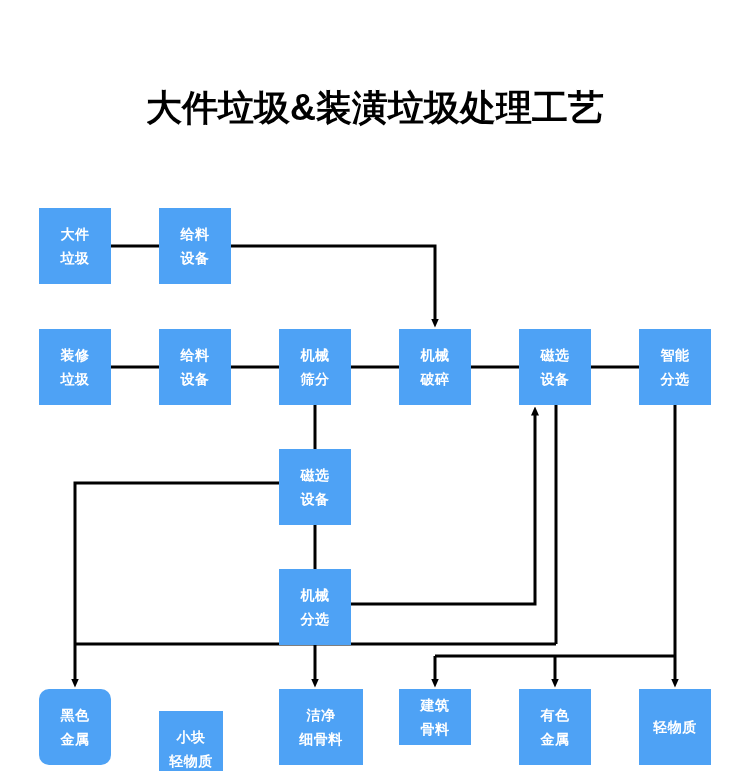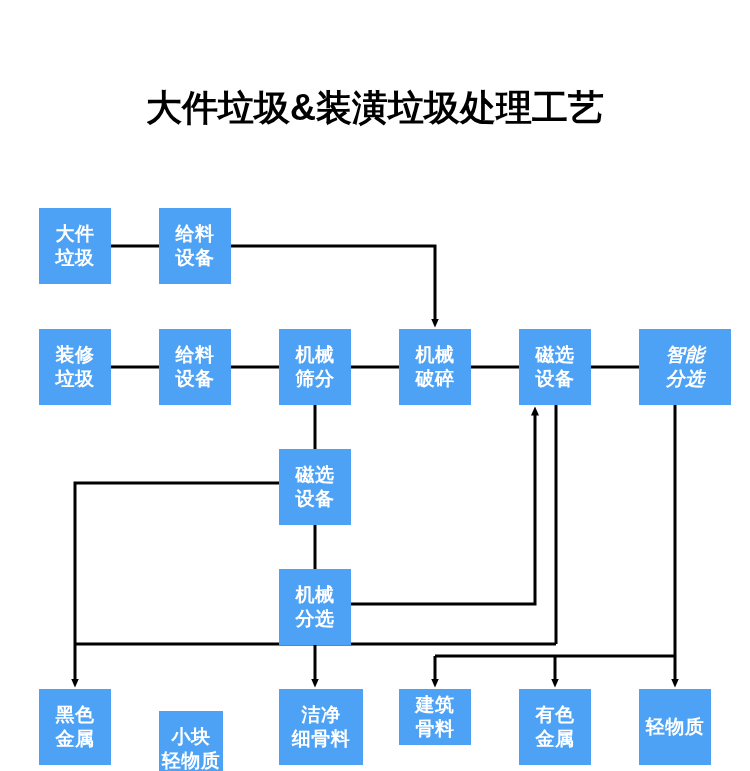--- a/index.html
+++ b/index.html
@@ -39,21 +39,21 @@
     position: absolute;
     left: 0; top: 0;
     width: 750px;
     height: 771px;
     pointer-events: none;
   }
   .node {
     position: absolute;
     background: #4EA2F5;
     color: #ffffff;
-    font-size: 19px;
+    font-size: 14px;
     font-weight: bold;
     line-height: 24px;
     display: flex;
     align-items: center;
     justify-content: center;
     text-align: center;
     white-space: pre-line;
     letter-spacing: 0.5px;
   }
 </style>
@@ -118,27 +118,27 @@
   <div class="node" style="left:39px;  top:285px; width:72px; height:76px;text-align:right;">装修
 垃圾</div>
   <div class="node" style="left:159px; top:285px; width:72px; height:76px;">给料
 设备</div>
   <div class="node" style="left:279px; top:285px; width:72px; height:76px;">机械
 筛分</div>
   <div class="node" style="left:399px; top:285px; width:72px; height:76px;">机械
 破碎</div>
   <div class="node" style="left:519px; top:285px; width:72px; height:76px;">磁选
 设备</div>
-  <div class="node" style="left:639px; top:285px; width:92px; height:76px;font-style:italic;">智能
+  <div class="node" style="left:639px; top:285px; width:72px; height:76px;">智能
 分选</div>
   <div class="node" style="left:279px; top:405px; width:72px; height:76px;">磁选
 设备</div>
   <div class="node" style="left:279px; top:525px; width:72px; height:76px;">机械
 分选</div>
-  <div class="node" style="left:39px;  top:645px; width:72px; height:76px;">黑色
+  <div class="node" style="left:39px;  top:645px; width:72px; height:76px;border-radius:10px;">黑色
 金属</div>
   <div class="node" style="left:159px; top:667px; width:64px; height:76px;">小块
 轻物质</div>
   <div class="node" style="left:279px; top:645px; width:84px; height:76px;">洁净
 细骨料</div>
   <div class="node" style="left:399px; top:645px; width:72px; height:56px;">建筑
 骨料</div>
   <div class="node" style="left:519px; top:645px; width:72px; height:76px;">有色
 金属</div>
   <div class="node" style="left:639px; top:645px; width:72px; height:76px;">轻物质</div>

